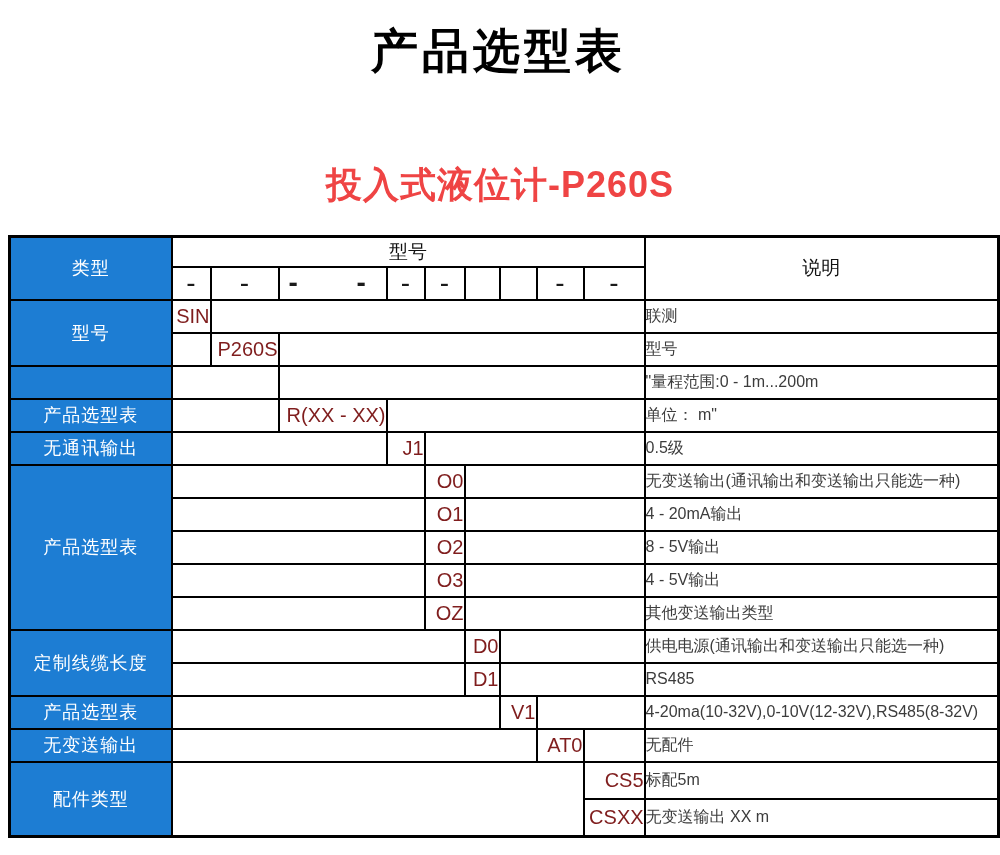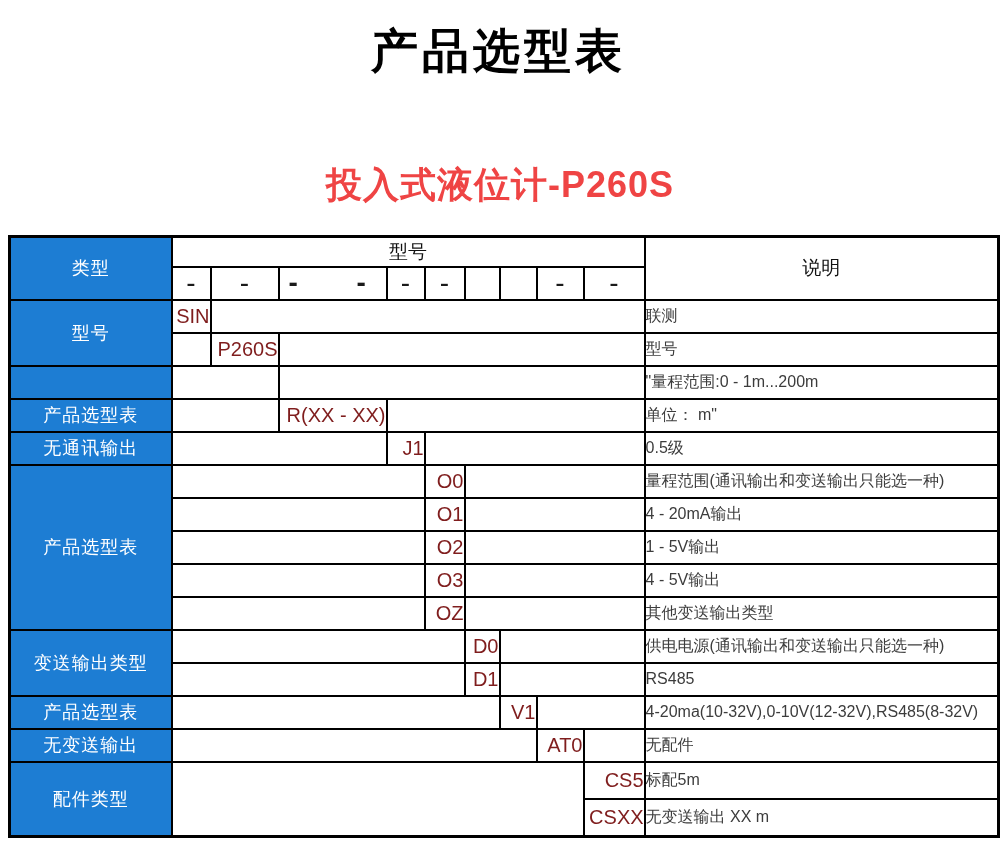--- a/index.html
+++ b/index.html
@@ -128,53 +128,53 @@
     <td class="code">J1</td>
     <td colspan="5"></td>
     <td class="desc">0.5级</td>
   </tr>
 
   <tr class="r">
     <td class="blue" rowspan="5">产品选型表</td>
     <td colspan="4"></td>
     <td class="code">O0</td>
     <td colspan="4"></td>
-    <td class="desc">量程范围(通讯输出和变送输出只能选一种)</td>
+    <td class="desc">无变送输出(通讯输出和变送输出只能选一种)</td>
   </tr>
 
   <tr class="r">
     <td colspan="4"></td>
     <td class="code">O1</td>
     <td colspan="4"></td>
     <td class="desc">4 - 20mA输出</td>
   </tr>
 
   <tr class="r">
     <td colspan="4"></td>
     <td class="code">O2</td>
     <td colspan="4"></td>
-    <td class="desc">1 - 5V输出</td>
+    <td class="desc">8 - 5V输出</td>
   </tr>
 
   <tr class="r">
     <td colspan="4"></td>
     <td class="code">O3</td>
     <td colspan="4"></td>
     <td class="desc">4 - 5V输出</td>
   </tr>
 
   <tr class="r">
     <td colspan="4"></td>
     <td class="code">OZ</td>
     <td colspan="4"></td>
     <td class="desc">其他变送输出类型</td>
   </tr>
 
   <tr class="r">
-    <td class="blue" rowspan="2">变送输出类型</td>
+    <td class="blue" rowspan="2">定制线缆长度</td>
     <td colspan="5"></td>
     <td class="code">D0</td>
     <td colspan="3"></td>
     <td class="desc">供电电源(通讯输出和变送输出只能选一种)</td>
   </tr>
 
   <tr class="r">
     <td colspan="5"></td>
     <td class="code">D1</td>
     <td colspan="3"></td>

